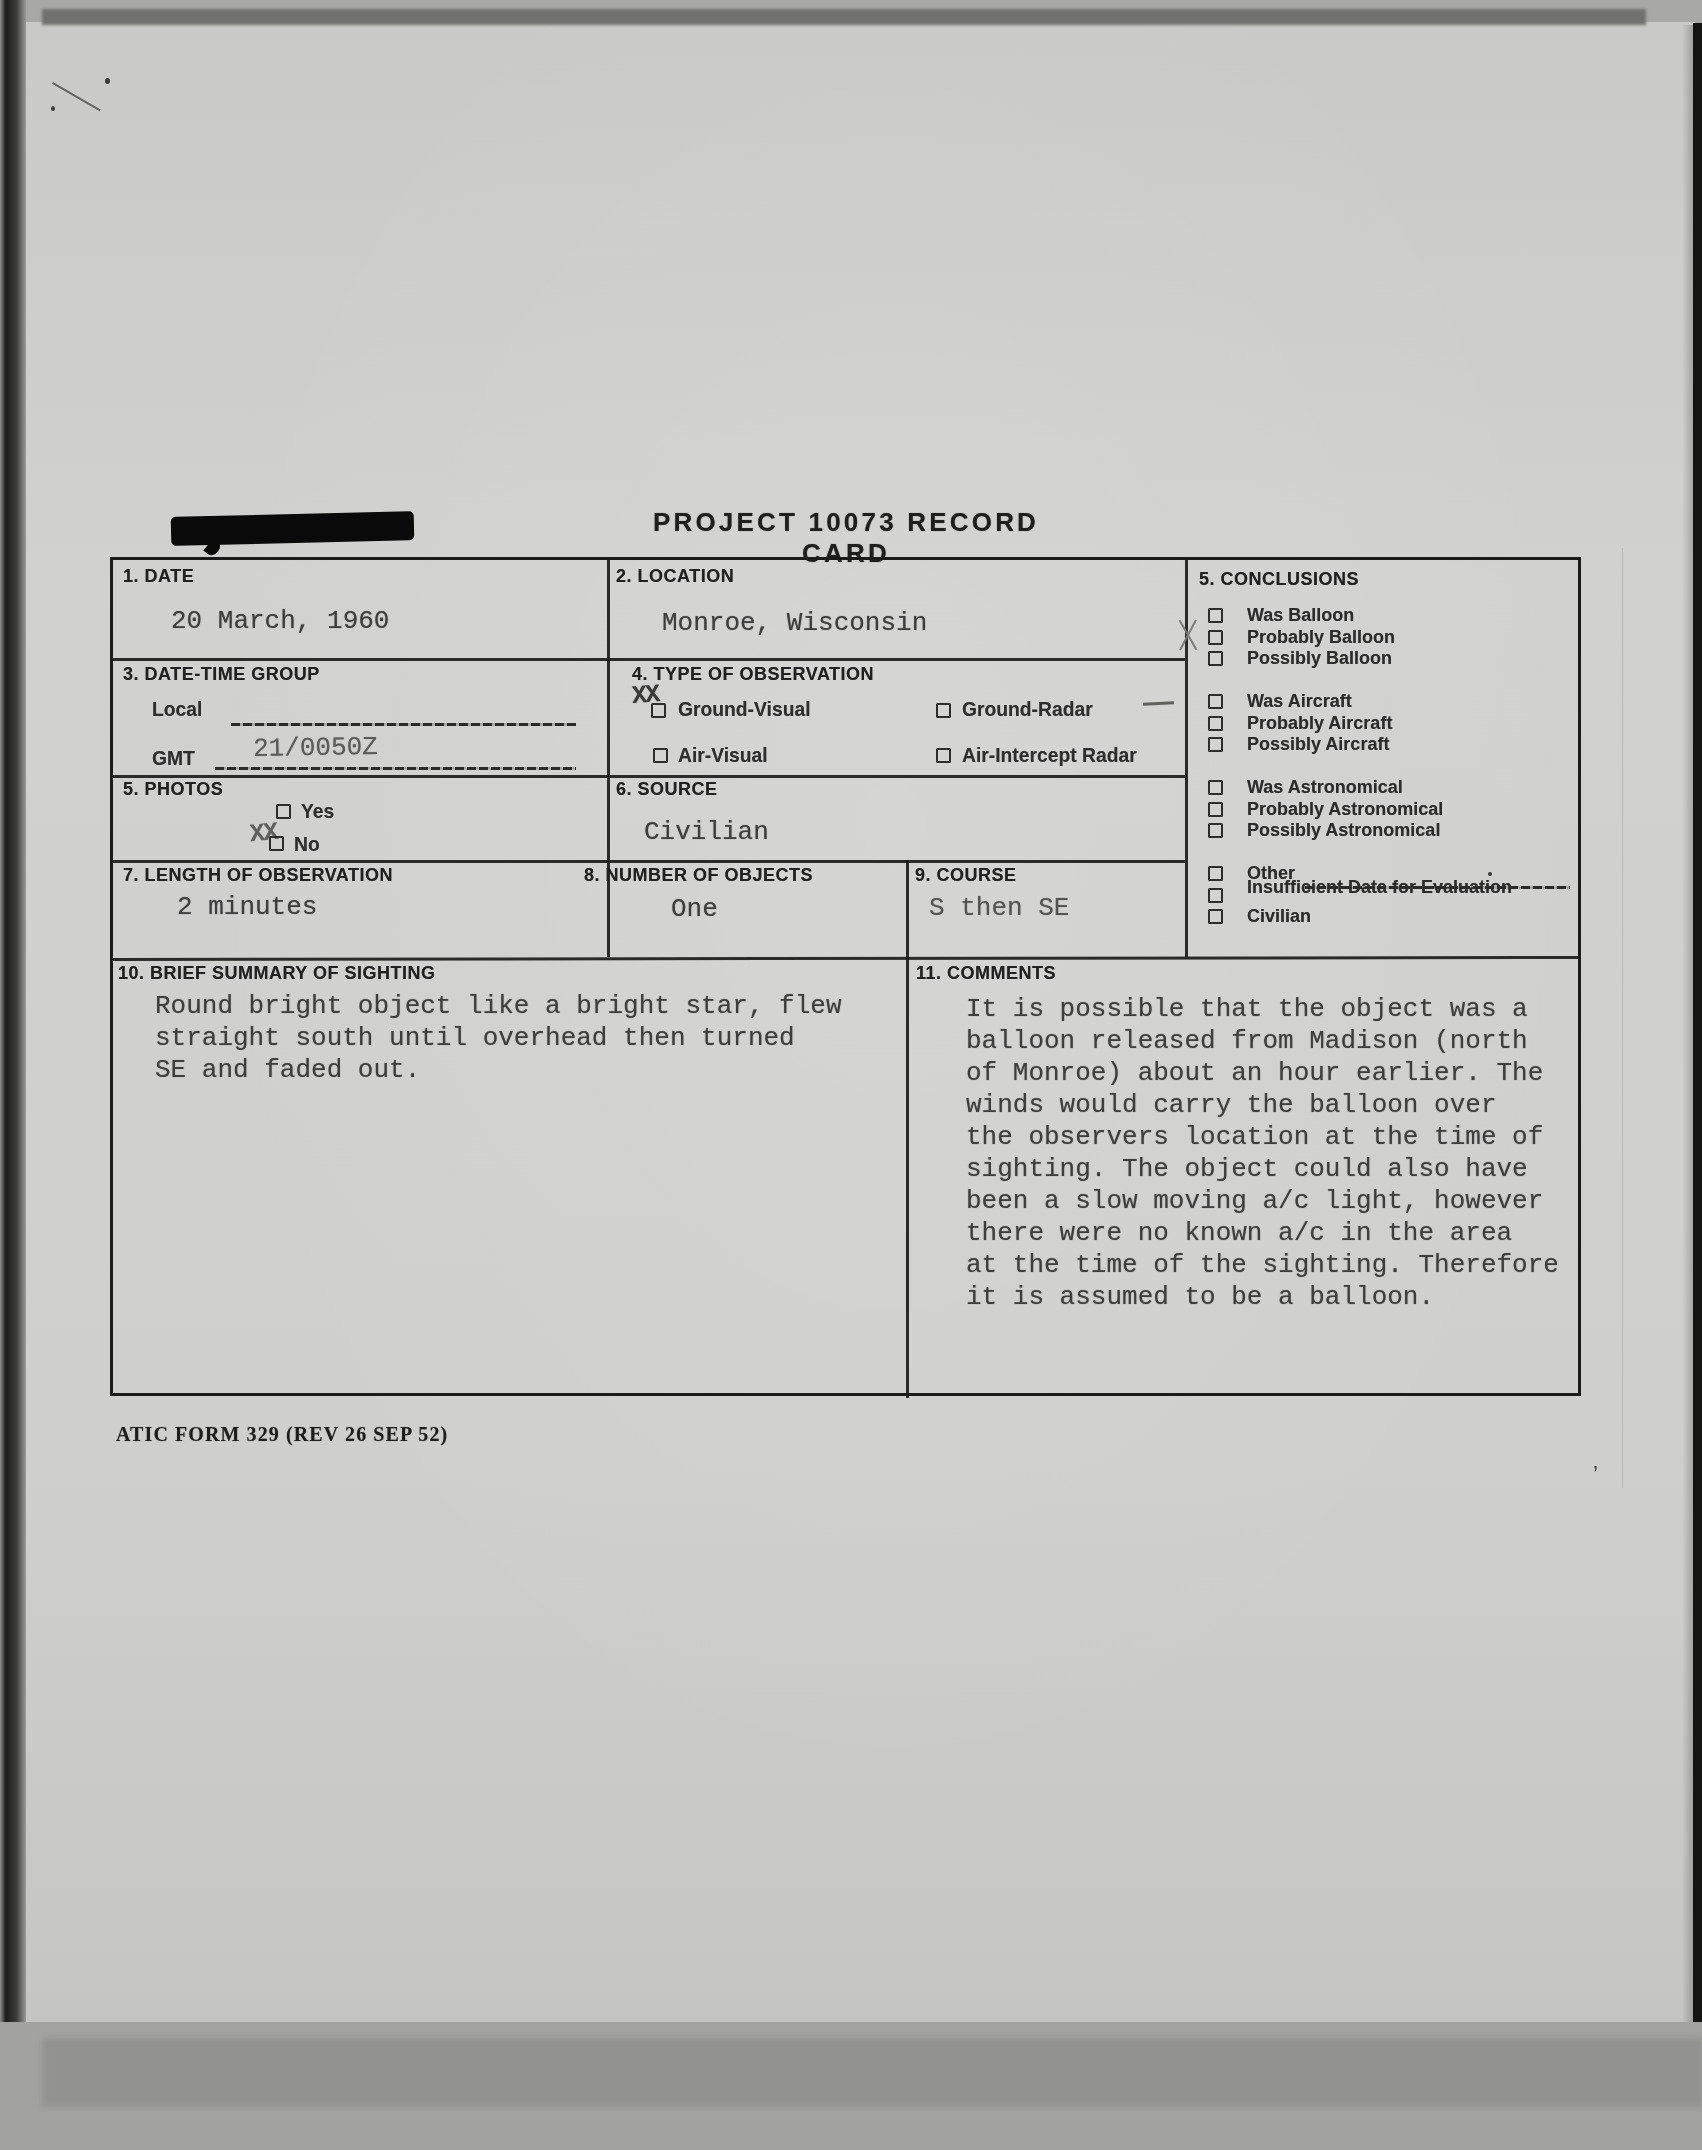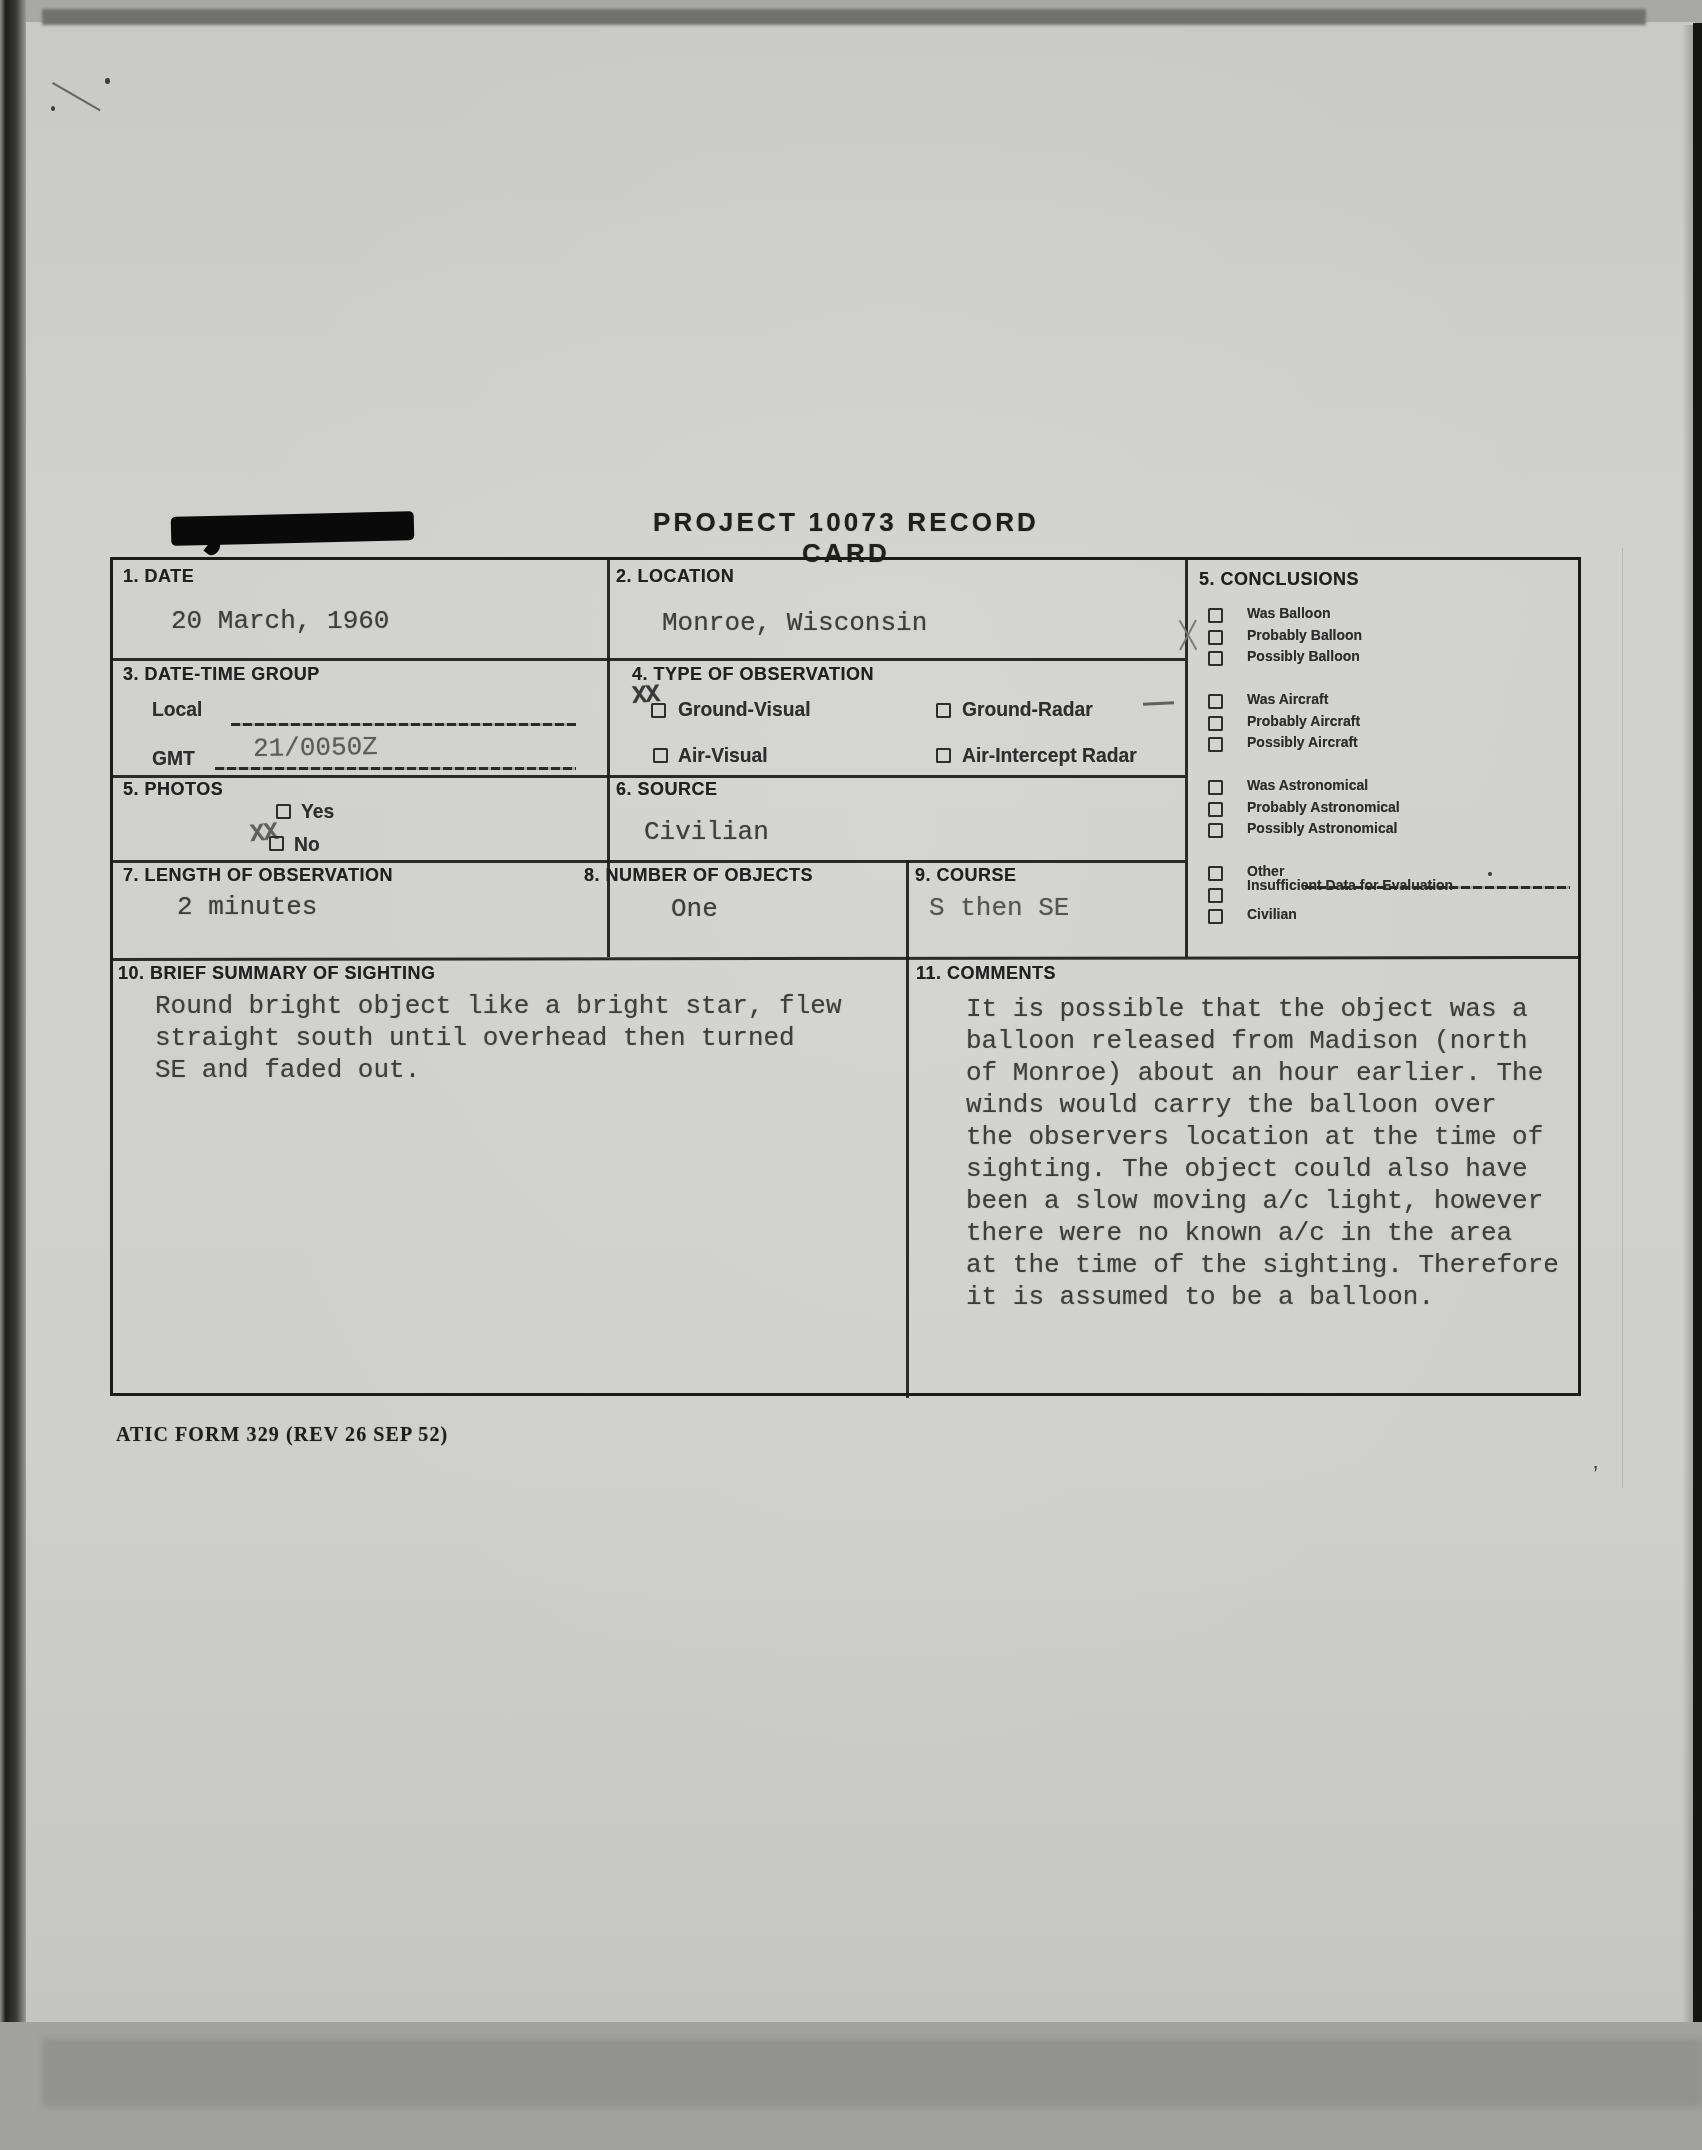--- a/index.html
+++ b/index.html
@@ -46,21 +46,21 @@
   .hline{height:2.7px;}
   
   .hdr{font-size:18px;font-weight:bold;letter-spacing:0.5px;color:#212121;
     text-shadow:0 0 0.5px rgba(30,30,30,.5);white-space:nowrap;}
   .typed{font-family:"Liberation Mono",monospace;font-size:26px;color:#3e3e3e;
     text-shadow:0 0 1.1px rgba(62,62,62,.55);white-space:pre;}
   .typed-block{font-family:"Liberation Mono",monospace;font-size:26px;line-height:32px;
     color:#3e3e3e;text-shadow:0 0 1.1px rgba(62,62,62,.5);white-space:pre;}
   .opt-label{font-size:19.3px;font-weight:bold;color:#2e2e2e;white-space:nowrap;
     text-shadow:0 0 0.5px rgba(40,40,40,.45);}
-  .cl-label{font-size:14px;font-weight:bold;color:#2c2c2c;white-space:nowrap;
+  .cl-label{font-size:18px;font-weight:bold;color:#2c2c2c;white-space:nowrap;
     text-shadow:0 0 0.5px rgba(40,40,40,.45);}
   .box{width:14.5px;height:14.5px;border:2.7px solid #2d2d2b;box-sizing:border-box;
     border-radius:1.6px;display:inline-block;}
   .xx{font-family:"Liberation Mono",monospace;font-size:25px;font-weight:bold;
     letter-spacing:-1.6px;color:#3a3a3a;text-shadow:0 0 1.1px rgba(58,58,58,.5);}
   .rule-dash{height:2.7px;background:repeating-linear-gradient(90deg,#2a2a28 0 8.6px,rgba(42,42,40,.25) 8.6px 12px);}
   
   .penx{width:30px;height:32px;}
   .penx:before,.penx:after{content:"";position:absolute;left:14px;top:-1.1px;width:2.1px;height:34px;
     background:#7b7b79;}

